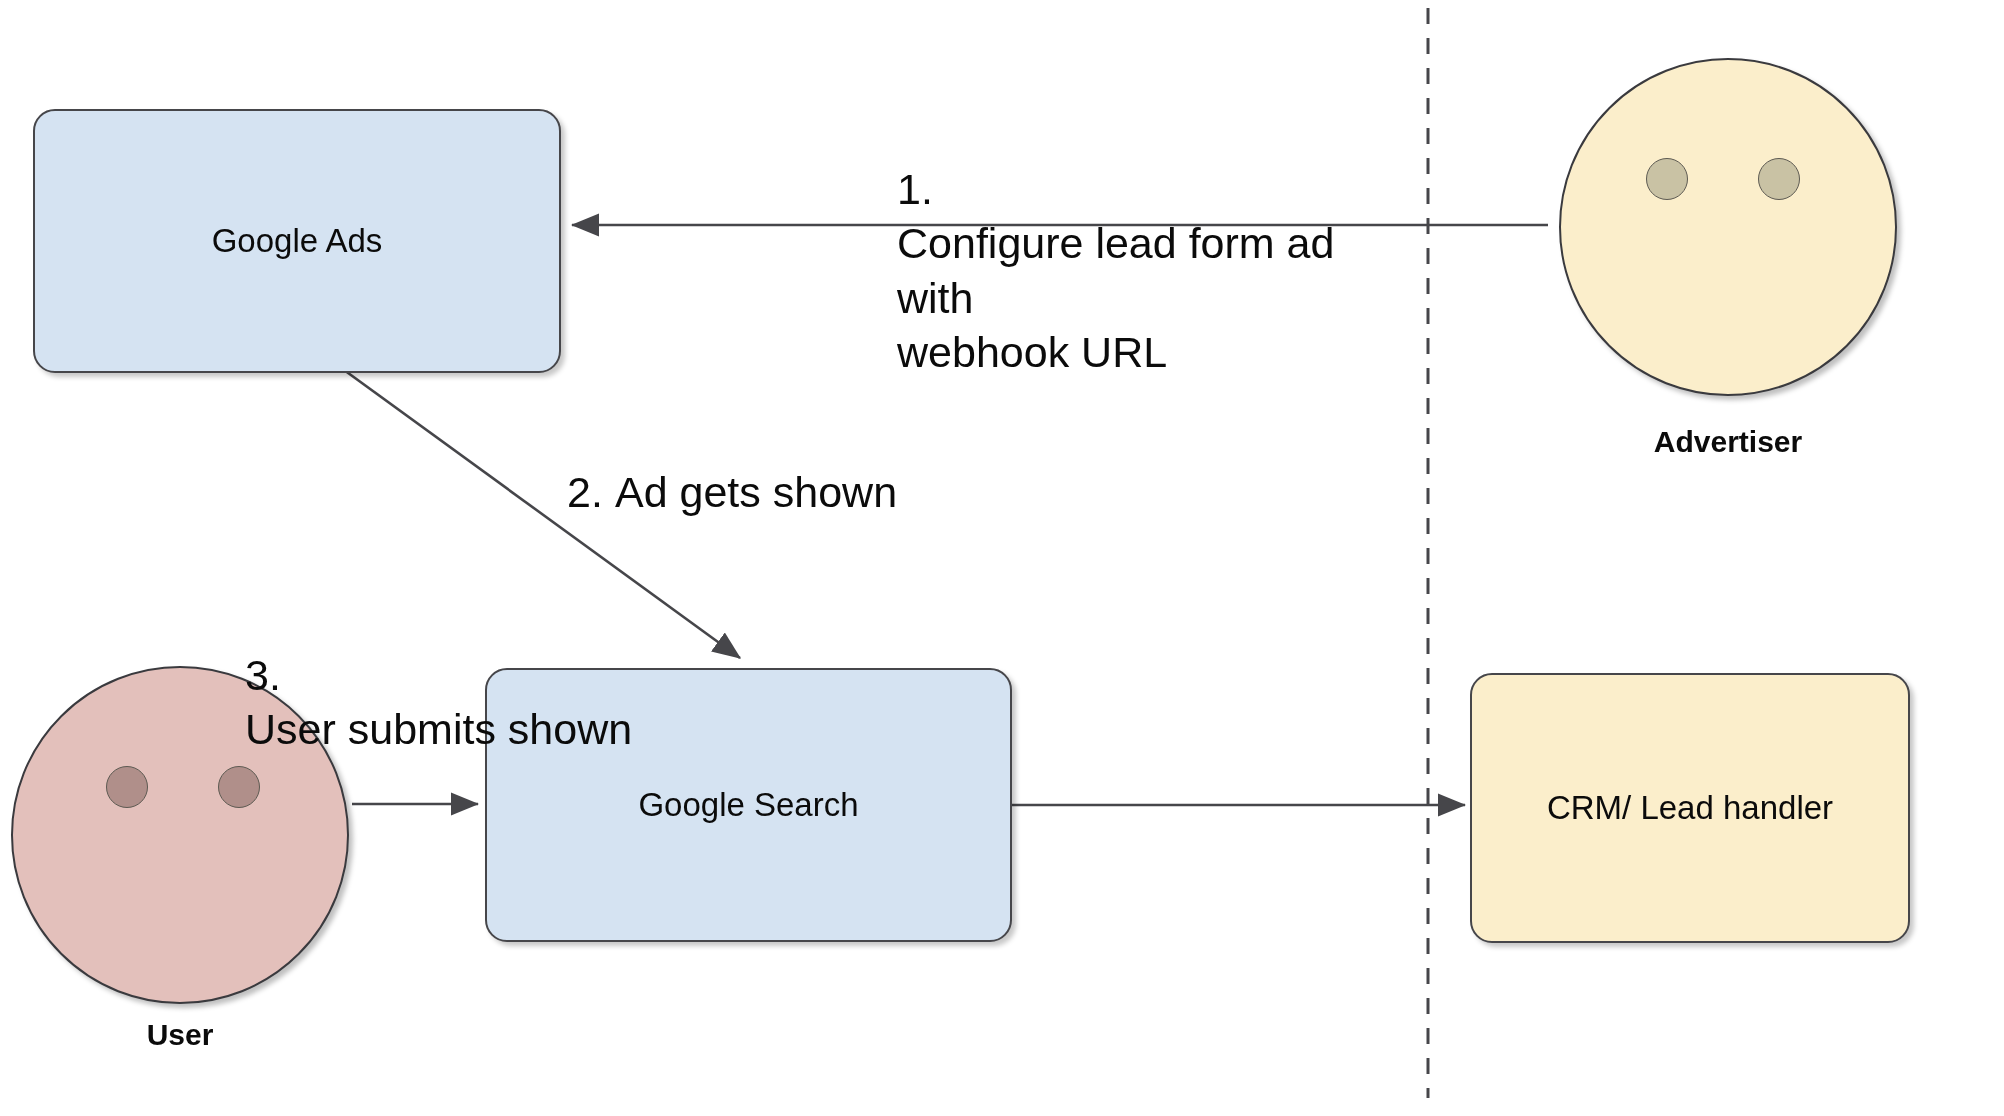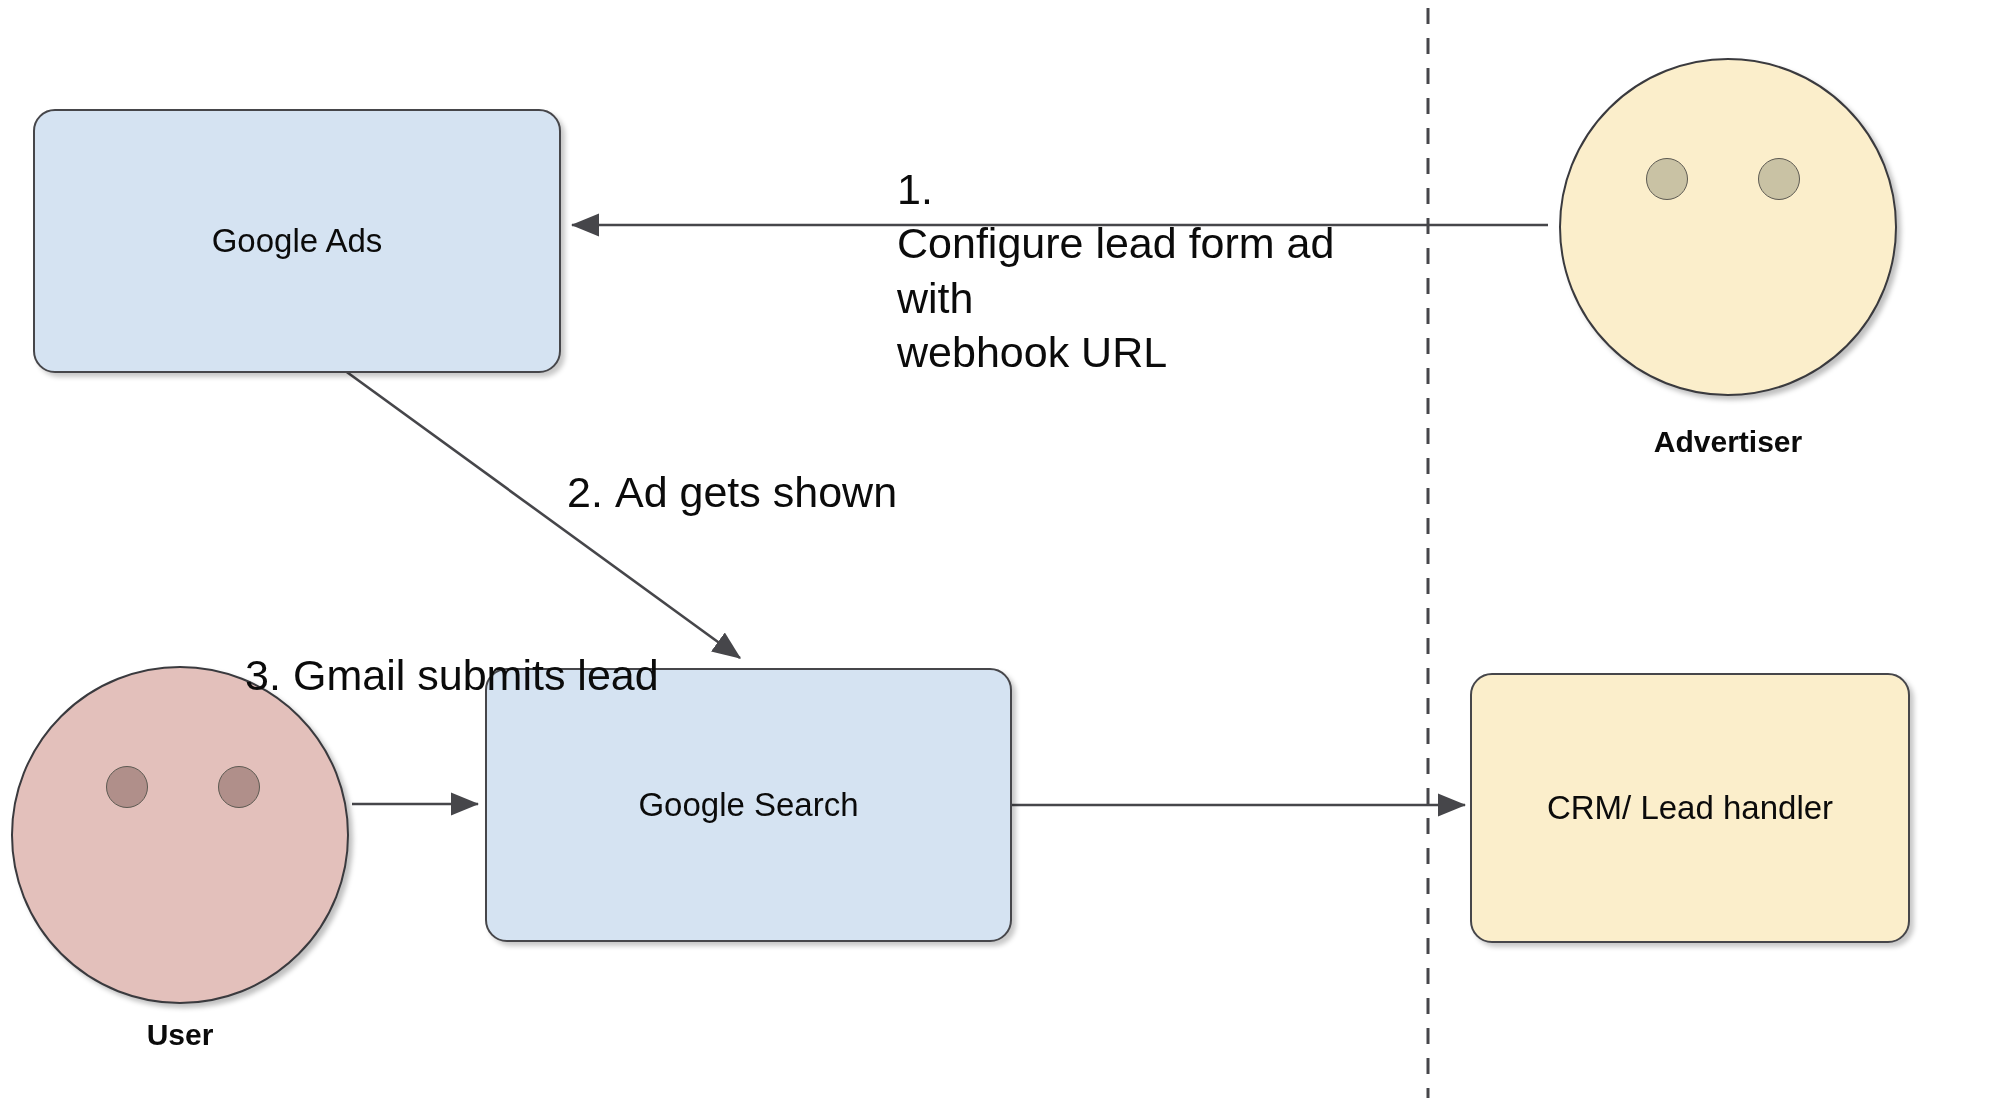--- a/index.html
+++ b/index.html
@@ -137,17 +137,17 @@
 
   <div class="edge-label" style="left:897px; top:108px; width:520px;">
     <span class="num">1.</span><span class="txt"><span>Configure lead form ad with</span><br><span>webhook URL</span></span>
   </div>
 
   <div class="edge-label" style="left:567px; top:411px; width:400px;">
     <span class="num">2.</span><span class="txt">Ad gets shown</span>
   </div>
 
   <div class="edge-label" style="left:245px; top:594px; width:420px;">
-    <span class="num">3.</span><span class="txt">Gmail submits lead</span>
+    <span class="num">3.</span><span class="txt">User submits shown</span>
   </div>
 
 
 </div>
 
 </body></html>

